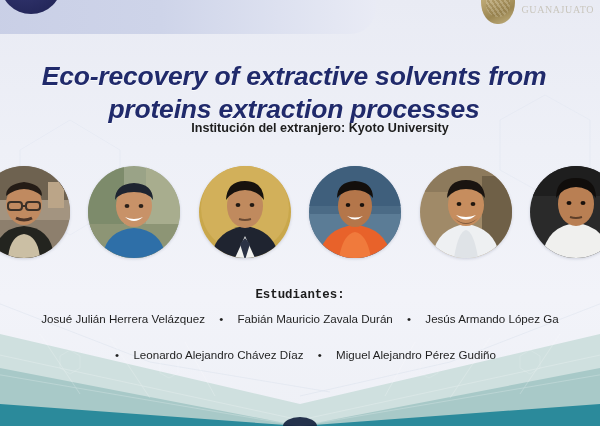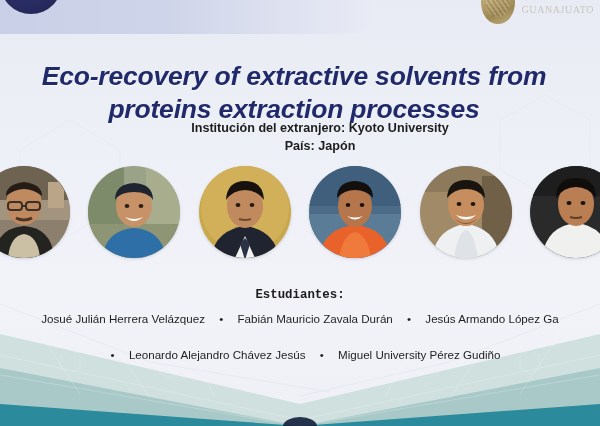--- a/index.html
+++ b/index.html
@@ -160,21 +160,20 @@
     <div class="crest-text">GUANAJUATO</div>
   </div>
 
   <h1 class="title">
     <span class="l1">Eco-recovery of extractive solvents from</span>
     <span class="l2">proteins extraction processes</span>
   </h1>
 
   <div class="subinfo">
     <div>Institución del extranjero: Kyoto University</div>
-    <div>País: Japón</div>
   </div>
 
   <div class="photos">
 
     <div class="photo">
       <svg class="face" viewBox="0 0 92 92" aria-hidden="true">
         <rect width="92" height="92" fill="#8d7f6d"></rect>
         <rect width="92" height="34" fill="#6e6250"></rect>
         <rect y="34" width="92" height="20" fill="#a39480"></rect>
         <rect x="4" y="18" width="12" height="22" fill="#c3ad84"></rect>
@@ -273,23 +272,23 @@
   <div class="names-row r1">
     <span>Josué Julián Herrera Velázquez</span>
     <span class="bullet">•</span>
     <span>Fabián Mauricio Zavala Durán</span>
     <span class="bullet">•</span>
     <span>Jesús Armando López Ga</span>
   </div>
 
   <div class="names-row r2">
     <span class="bullet">•</span>
-    <span>Leonardo Alejandro Chávez Jesús</span>
+    <span>Leonardo Alejandro Chávez Díaz</span>
     <span class="bullet">•</span>
-    <span>Miguel University Pérez Gudiño</span>
+    <span>Miguel Alejandro Pérez Gudiño</span>
   </div>
 
   <div class="footer">
     <svg width="600" height="92" viewBox="0 0 600 92" aria-hidden="true">
 
       <path d="M0 0 L300 70 L600 0 L600 92 L0 92 Z" fill="#cfe0df"></path>
 
       <path d="M0 34 L300 92 L600 34 L600 92 L0 92 Z" fill="#a8c9c8"></path>
 
       <path d="M0 70 L300 92 L600 70 L600 92 L0 92 Z" fill="#2b8a9b"></path>

